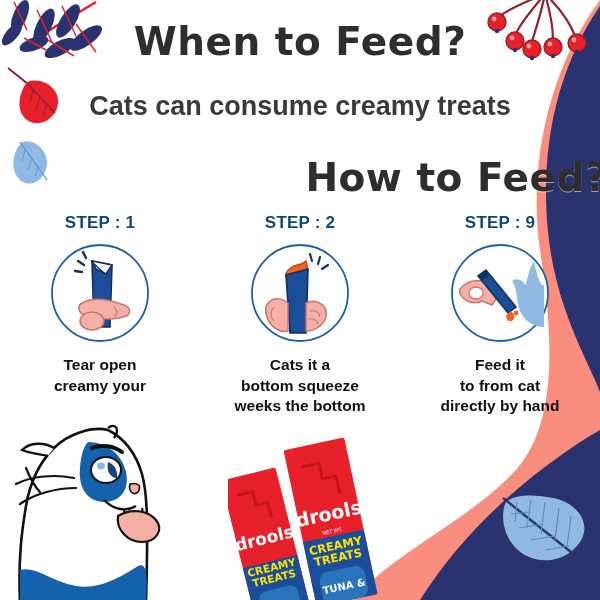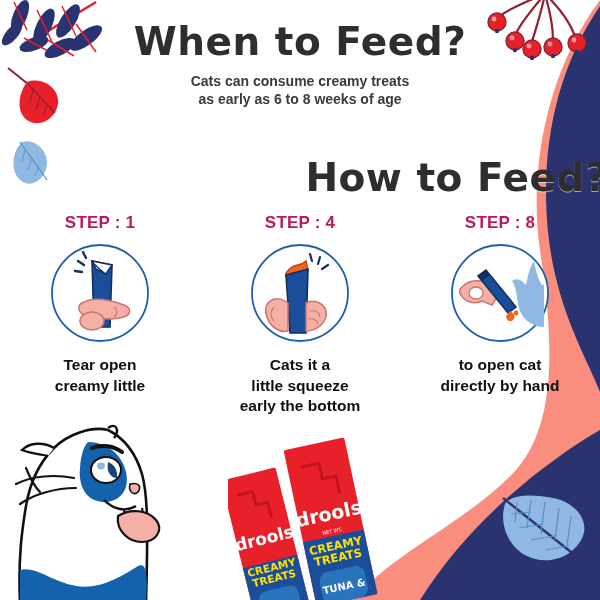--- a/index.html
+++ b/index.html
@@ -19,37 +19,37 @@
   .title {
     font-family:"DejaVu Sans", sans-serif;
     font-weight:bold;
     font-size:39px;
     color:#2E2E2E;
     letter-spacing:0.5px;
     line-height:1.05;
     text-shadow:0 1px 0 rgba(255,255,255,.55);
   }
   .subtitle {
-    margin-top:10px;
+    margin-top:26px;
     font-family:"Liberation Sans", sans-serif;
     font-weight:bold;
-    font-size:14px;
+    font-size:27px;
     color:#3A3A3A;
     line-height:1.28;
   }
   .title2-block { position:absolute; left:8px; top:158px; width:600px; text-align:right; }
 
   
   .steps { position:absolute; left:0; top:213px; width:600px; display:flex; }
   .step { flex:1; text-align:center; }
   .step-label {
     font-family:"Liberation Sans", sans-serif;
     font-weight:bold;
     font-size:17px;
-    color:#be185d;
+    color:#0c4a6e;
     letter-spacing:0.2px;
   }
   .step-icon { width:104px; height:104px; margin:8px auto 0; }
   .step-caption {
     margin-top:6px;
     font-family:"Liberation Sans", sans-serif;
     font-weight:bold;
     font-size:15.5px;
     color:#101010;
     line-height:1.33;
@@ -150,21 +150,20 @@
           <circle cx="550" cy="44" r="2.4"></circle>
         <circle cx="574" cy="40" r="2.4"></circle>
       </g>
     </g>
   </svg>
 
   <div class="heading-block">
     <div class="title">When to Feed?</div>
     <div class="subtitle">
       <div>Cats can consume creamy treats</div>
-      <div>as early as 6 to 8 weeks of age</div>
     </div>
   </div>
 
   <div class="title2-block">
     <div class="title">How to Feed?</div>
   </div>
 
   <div class="steps">
 
     <div class="step">
@@ -183,26 +182,26 @@
             <path d="M38,17 L35,11"></path>
         </g>
 
         <path d="M34,62 C44,56 60,58 76,64 C82,66 84,72 78,75
                  C66,80 48,78 36,74 C30,71 29,65 34,62 Z" fill="#F5AFA6" stroke="#C9756B" stroke-width="1.5"></path>
         <ellipse cx="44" cy="80" rx="12" ry="9" fill="#F5AFA6" stroke="#C9756B" stroke-width="1.5"></ellipse>
         <path d="M66,66 C70,69 70,73 66,76" stroke="#C9756B" stroke-width="1.2" fill="none"></path>
       </svg>
       <div class="step-caption">
         <div>Tear open</div>
-        <div>creamy little</div>
+        <div>creamy your</div>
       </div>
     </div>
 
     <div class="step">
-      <div class="step-label">STEP : 4</div>
+      <div class="step-label">STEP : 2</div>
       <svg class="step-icon" viewBox="0 0 104 104">
         <circle cx="52" cy="52" r="48" fill="#fff" stroke="#1D5FAF" stroke-width="1.8"></circle>
 
         <path d="M38,32 C44,22 52,26 58,20 L60,30 C54,34 46,34 38,36 Z" fill="#F4631E" stroke="#C24410" stroke-width="1.4"></path>
 
         <path d="M38,34 L60,28 L58,92 L42,92 Z" fill="#1A4E9B" stroke="#12305F" stroke-width="1.6"></path>
 
         <g stroke="#12305F" stroke-width="2.2" stroke-linecap="round">
           <path d="M64,20 L62,13"></path>
             <path d="M70,23 L72,16"></path>
@@ -213,46 +212,47 @@
                  C17,70 17,65 20,62 Z" fill="#F5AFA6" stroke="#C9756B" stroke-width="1.5"></path>
         <path d="M58,62 C66,58 76,62 78,70 C80,80 70,90 58,90 Z" fill="#F5AFA6" stroke="#C9756B" stroke-width="1.5"></path>
         <g stroke="#C9756B" stroke-width="1.1" fill="none">
           <path d="M62,70 C68,69 72,72 72,76"></path>
           <path d="M60,78 C66,77 70,80 70,83"></path>
           <path d="M26,66 C22,70 22,76 26,80"></path>
         </g>
       </svg>
       <div class="step-caption">
         <div>Cats it a</div>
-        <div>little squeeze</div>
-        <div>early the bottom</div>
+        <div>bottom squeeze</div>
+        <div>weeks the bottom</div>
       </div>
     </div>
 
     <div class="step">
-      <div class="step-label">STEP : 8</div>
+      <div class="step-label">STEP : 9</div>
       <svg class="step-icon" viewBox="0 0 104 104">
         <circle cx="52" cy="52" r="48" fill="#fff" stroke="#1D5FAF" stroke-width="1.8"></circle>
 
         <path d="M96,86 C86,86 76,80 72,70 C68,60 70,48 64,40
                  C70,36 74,40 78,44 C80,34 82,26 86,20
                  C88,30 90,38 94,44 L96,44 Z" fill="#8FB9E2"></path>
 
         <path d="M14,46 C22,38 34,38 42,44 L52,52 L44,64 L34,60
                  C26,64 16,60 13,54 C11,51 11,48 14,46 Z" fill="#F5AFA6" stroke="#C9756B" stroke-width="1.5"></path>
         <ellipse cx="28" cy="52" rx="7" ry="6" fill="#ffffff" stroke="#C9756B" stroke-width="1.3"></ellipse>
 
         <path d="M30,35 L38,29 L68,66 L60,72 Z" fill="#1A4E9B" stroke="#12305F" stroke-width="1.6"></path>
         <path d="M30,35 L38,29 L42,34 L34,40 Z" fill="#12305F"></path>
 
         <path d="M62,70 C66,72 68,76 65,79 C62,82 58,79 58,75 Z" fill="#F4631E"></path>
         <circle cx="68" cy="72" r="2.4" fill="#F4631E"></circle>
       </svg>
       <div class="step-caption">
-        <div>to open cat</div>
+        <div>Feed it</div>
+        <div>to from cat</div>
         <div>directly by hand</div>
       </div>
     </div>
   </div>
 
   <svg class="cat-art" viewBox="0 0 200 182">
 
     <path d="M112,8 C120,2 124,10 118,18" fill="none" stroke="#111" stroke-width="2.4"></path>
     <path d="M112,10 C96,6 72,14 58,28 C42,44 34,62 30,86
              C26,110 22,138 24,182" fill="#fff" stroke="#111" stroke-width="2.6"></path>

